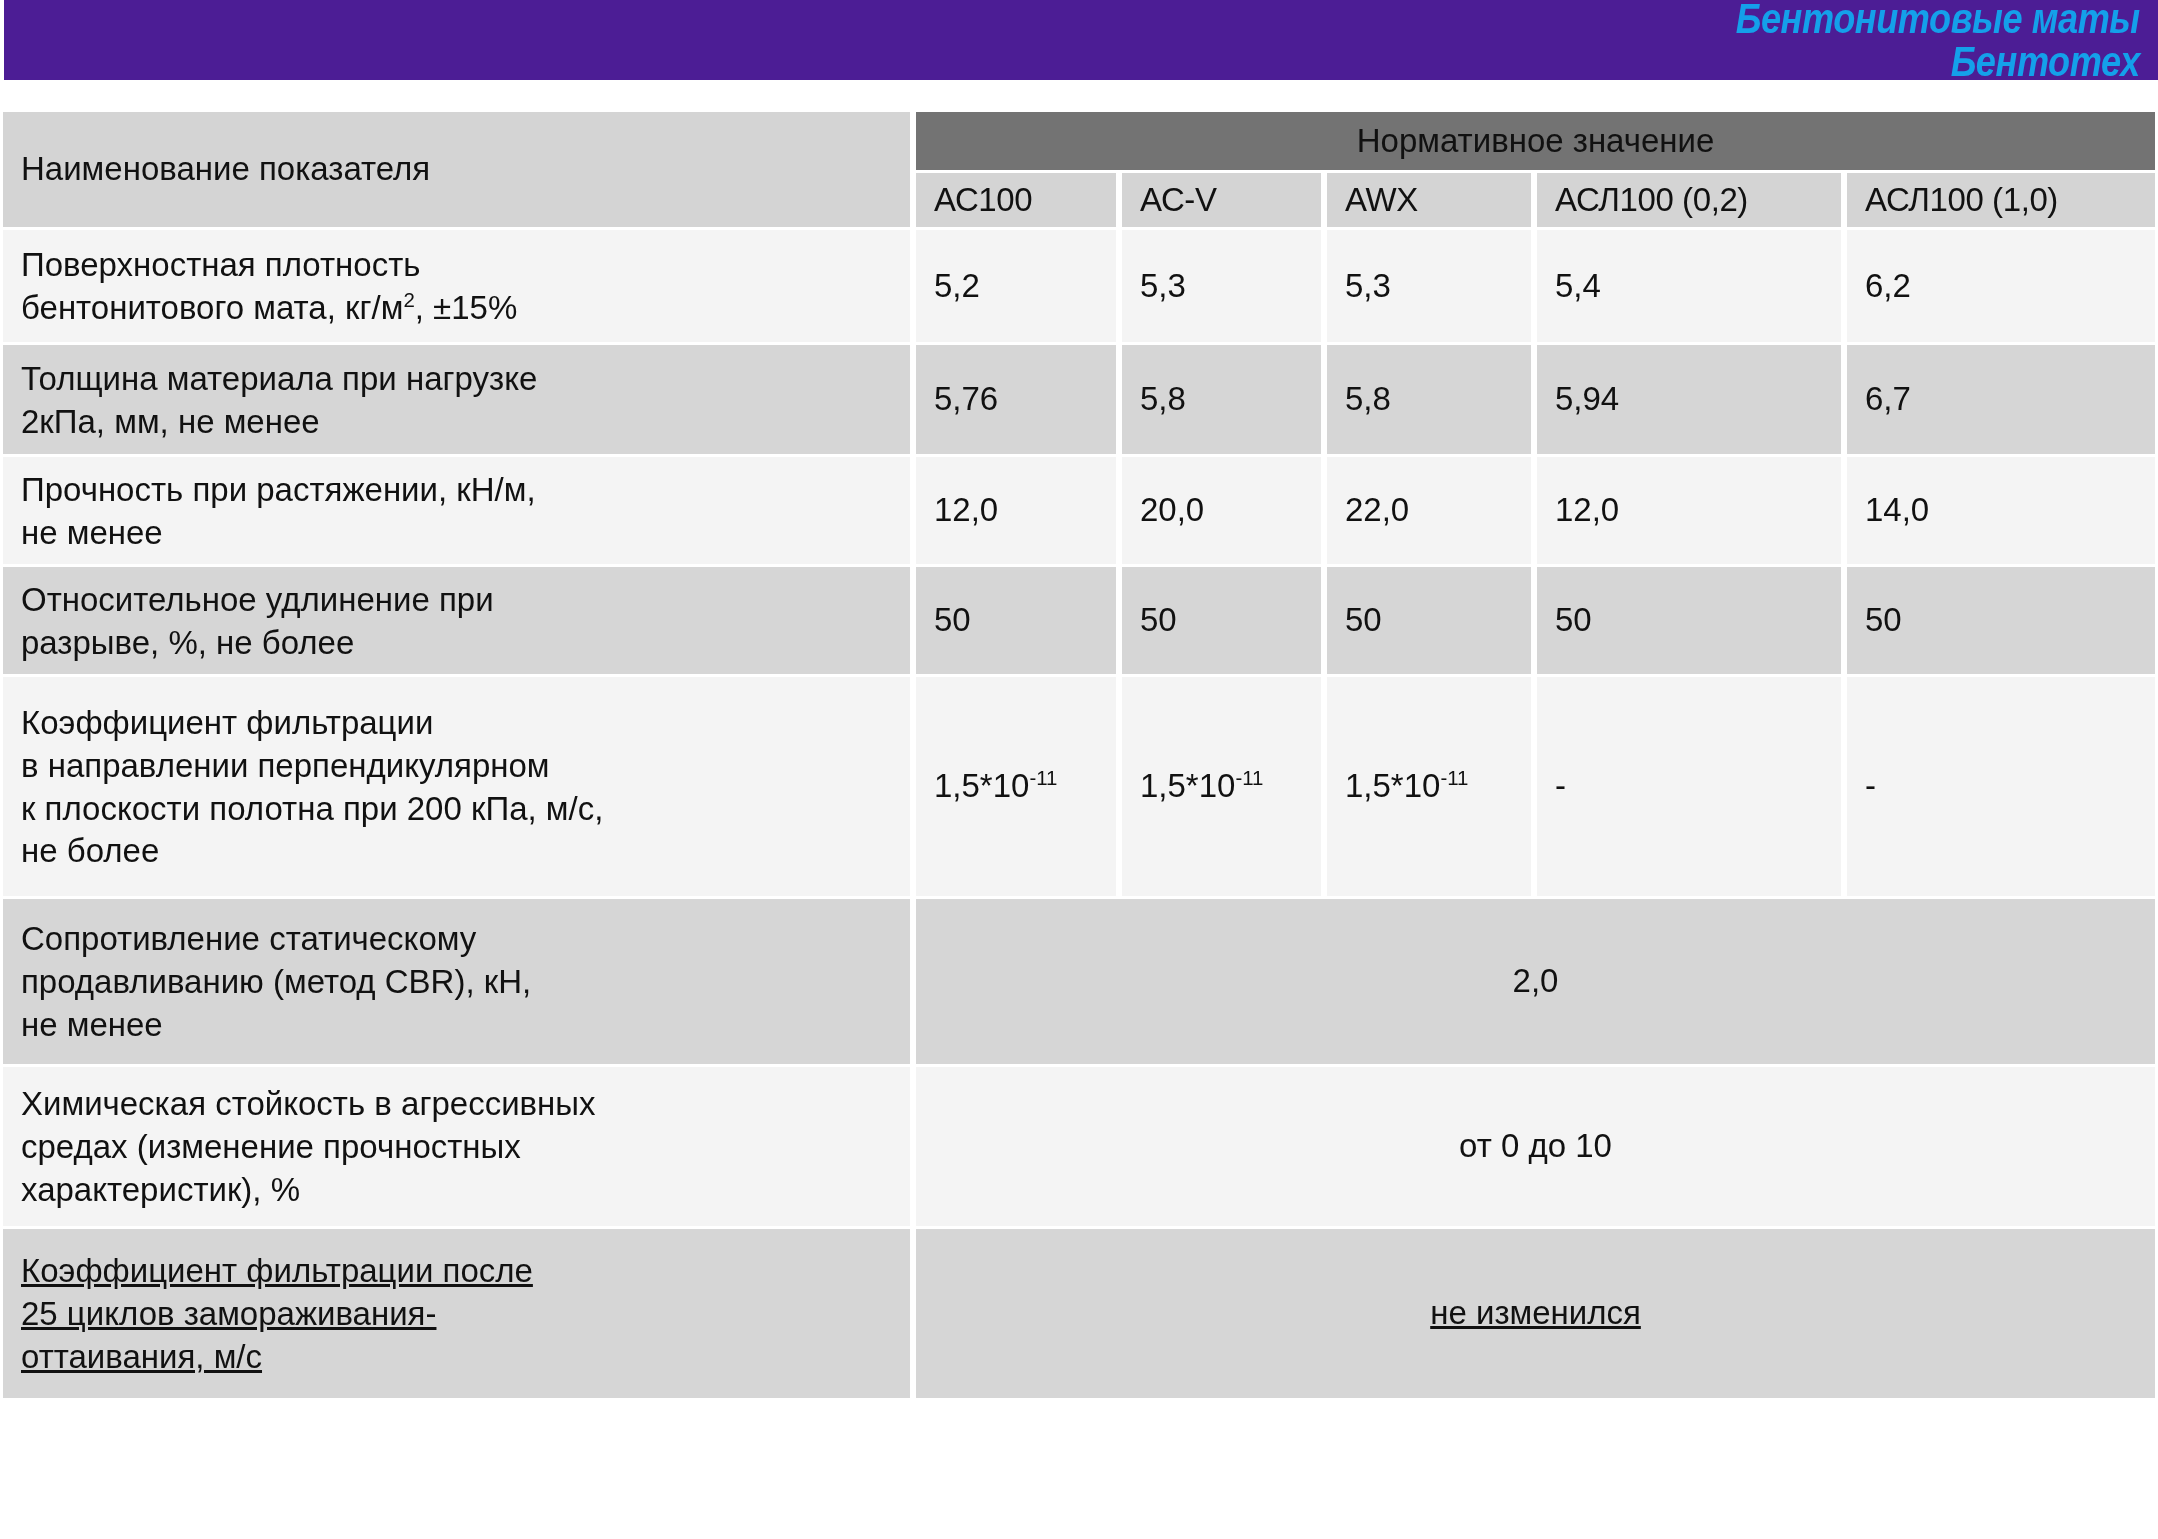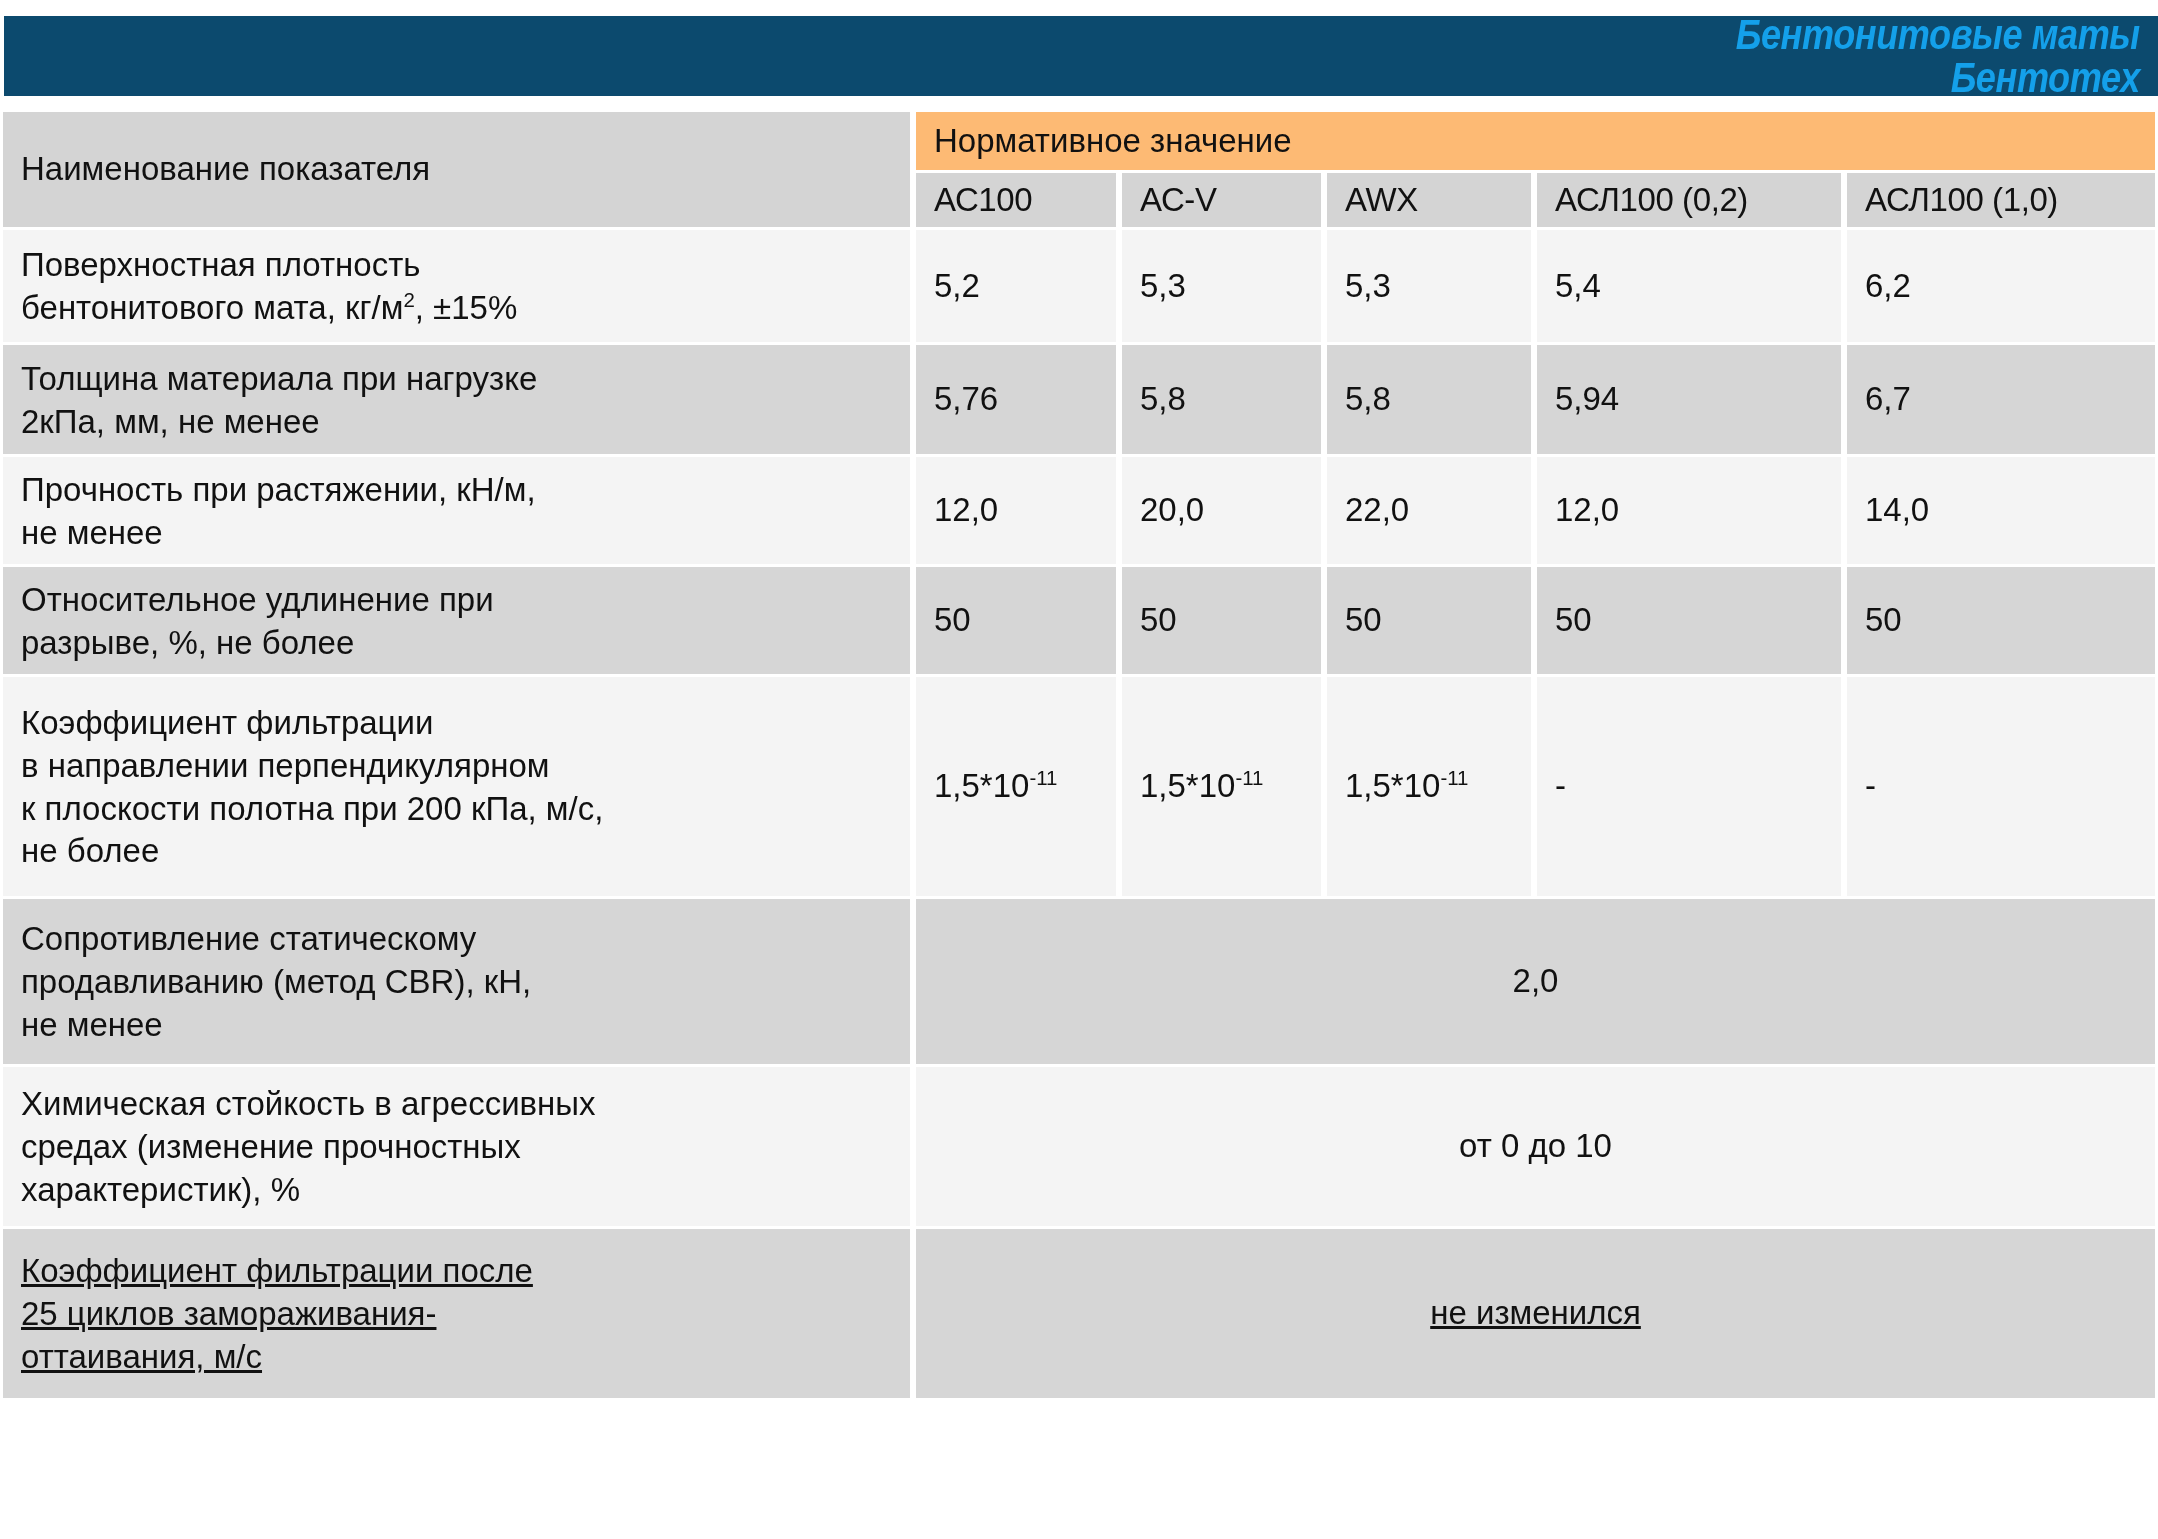--- a/index.html
+++ b/index.html
@@ -18,24 +18,24 @@
   .slide {
     position: absolute;
     inset: 0;
     background: #ffffff;
   }
 
   
   .title-band {
     position: absolute;
     left: 0;
-    top: 16px;
+    top: 0;
     width: 2158px;
     height: 80px;
-    background: #0c4a6e;
+    background: #4c1d95;
     border-left: 4px solid #ffffff;
     box-sizing: border-box;
   }
   .title-wrap {
     position: absolute;
     right: 18px;
     top: -2px;
     text-align: right;
     line-height: 1.02;
   }
@@ -89,24 +89,24 @@
   .th-name {
     background: #d4d4d4;
     font-weight: bold;
     font-size: 38px;
     text-align: left;
     vertical-align: bottom;
     padding-bottom: 22px;
     height: 118px;
   }
   .th-group {
-    background: #fdba74;
+    background: #737373;
     font-weight: bold;
     font-size: 38px;
-    text-align: left;
+    text-align: center;
     vertical-align: middle;
     height: 60px;
   }
   .th-sub {
     background: #d4d4d4;
     font-weight: bold;
     font-size: 34px;
     text-align: left;
     vertical-align: middle;
     height: 56px;

